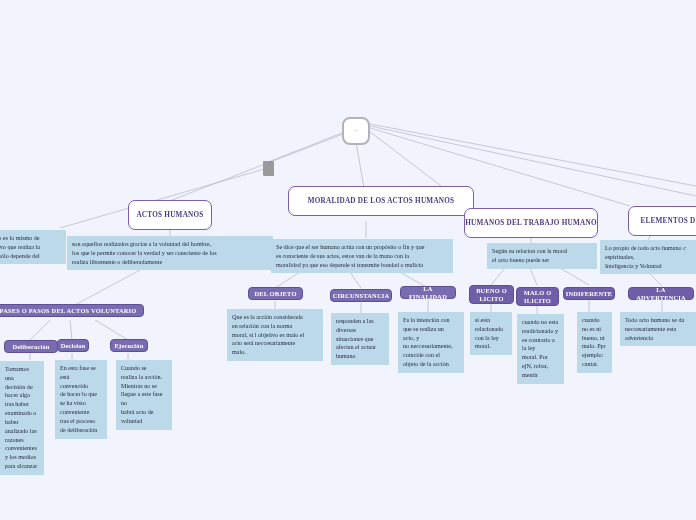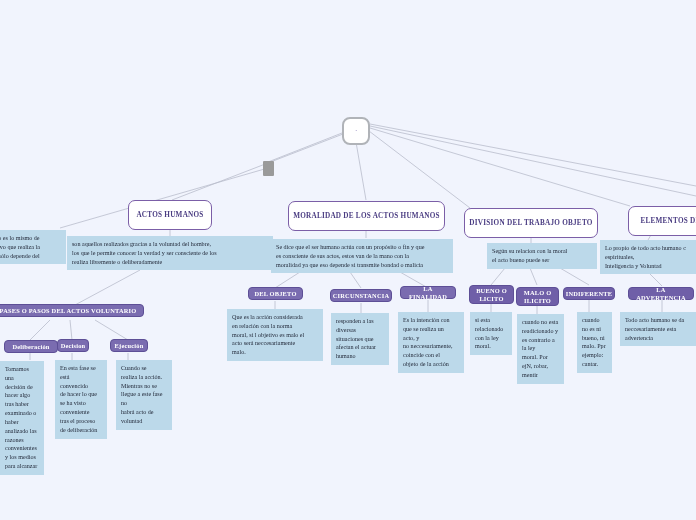--- a/index.html
+++ b/index.html
@@ -165,21 +165,21 @@
 
   <div class="node desc" style="left:-14px; top:230px; width:80px;">e no es lo mismo de
 activo que realiza la
 no sólo depende del</div>
 
   <div class="node capsule" style="left:128px; top:200px; width:84px; height:19px;">ACTOS HUMANOS</div>
   <div class="node desc" style="left:67px; top:236px; width:206px;">son aquellos realizados gracias a la voluntad del hombre,
 los que le permite conocer la verdad y ser consciente de los
 realiza libremente o deliberadamente</div>
 
-  <div class="node capsule" style="left:288px; top:201px; width:157px; height:20px;">MORALIDAD DE LOS ACTOS HUMANOS</div>
+  <div class="node capsule" style="left:288px; top:186px; width:186px; height:20px;">MORALIDAD DE LOS ACTOS HUMANOS</div>
   <div class="node desc" style="left:271px; top:239px; width:182px;">Se dice que el ser humano actúa con un propósito o fin y  que
 es consciente de sus actos, estos van de la mano con la
 moralidad ya que eso depende si transmite bondad o malicia</div>
 
   <div class="node chip" style="left:248px; top:287px; width:55px; height:13px;">DEL OBJETO</div>
   <div class="node desc" style="left:227px; top:309px; width:96px;">Que es la acción considerada
 en relación con la norma
 moral, si l objetivo es malo el
 acto será neccesariamente
 malo.</div>
@@ -192,21 +192,21 @@
 humano</div>
 
   <div class="node chip" style="left:400px; top:286px; width:56px; height:13px;">LA FINALIDAD</div>
   <div class="node desc" style="left:398px; top:312px; width:66px;">Es la intención con
 que se realiza un
 acto, y
 no neccesariamente,
 coincide con el
 objeto de la acción</div>
 
-  <div class="node capsule" style="left:464px; top:208px; width:134px; height:20px;">DIVISION DEL TRABAJO OBJETO</div>
+  <div class="node capsule" style="left:464px; top:208px; width:134px; height:20px;">HUMANOS DEL TRABAJO HUMANO</div>
   <div class="node desc" style="left:487px; top:243px; width:110px;">Según su relacion con la moral
 el acto bueno puede ser</div>
 
   <div class="node chip dark" style="left:469px; top:285px; width:45px; height:19px;">BUENO O LICITO</div>
   <div class="node desc" style="left:470px; top:312px; width:42px;">si esta
 relacionado
 con la ley
 moral.</div>
 
   <div class="node chip dark" style="left:516px; top:287px; width:43px; height:19px;">MALO O ILICITO</div>

